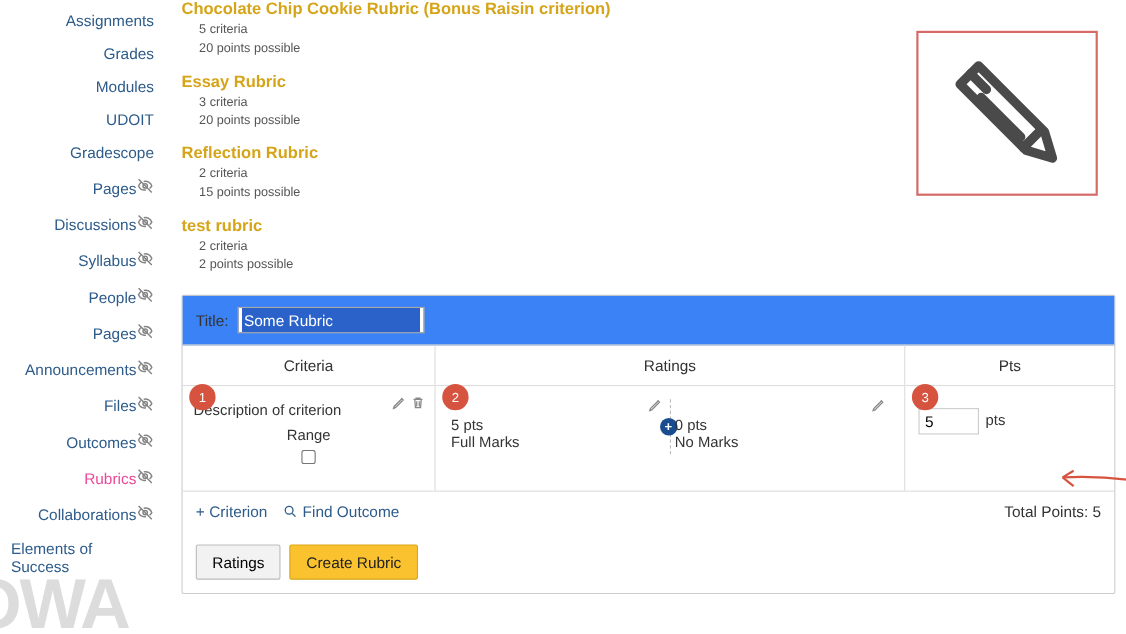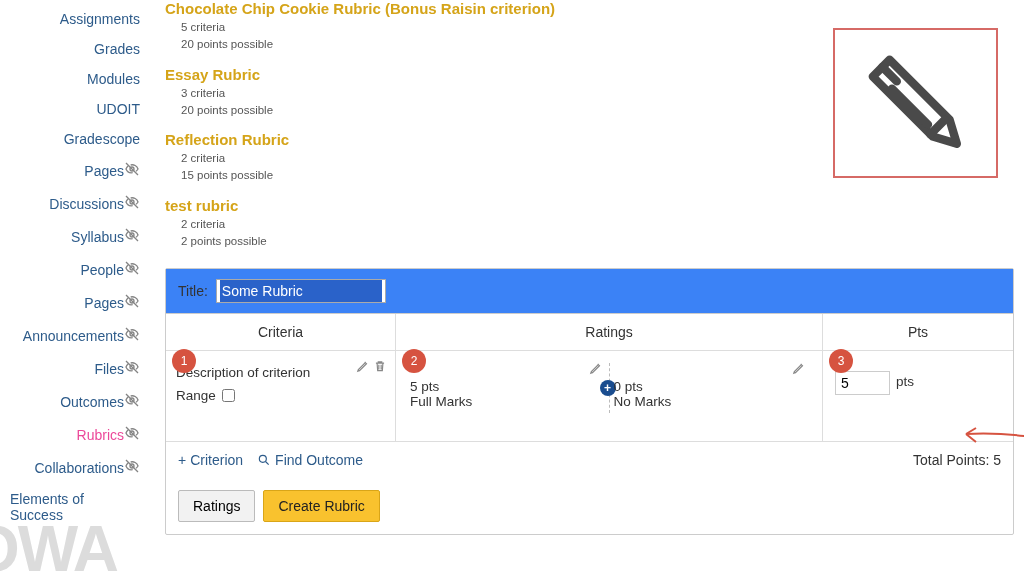--- a/index.html
+++ b/index.html
@@ -105,21 +105,21 @@
     position: relative;
     min-height: 90px;
   }
   .col-criteria .col-body .desc { font-size: 13.5px; color: #333; margin-top: 6px; margin-bottom: 8px; }
   .col-criteria .tools {
     position: absolute; top: 8px; right: 8px;
     display: flex; gap: 3px;
     color: #888;
   }
   .tiny-icon { width: 14px; height: 14px; }
-  .range-row { display: flex; align-items: center; gap: 6px; font-size: 13.5px; color: #333; }
+  .range-row { display: flex; align-items: center; gap: 6px; font-size: 13.5px; color: #333; flex-direction: column; }
   .range-row input { margin: 0; }
   .ratings-body { display: flex; align-items: stretch; position: relative; padding: 8px 10px 24px 10px; min-height: 90px; }
   .rating-cell { flex: 1; padding: 4px 4px 0 4px; position: relative; }
   .rating-cell .pencil { position: absolute; top: 2px; right: 6px; color: #888; }
   .rating-cell .pts-line { font-weight: 400; font-size: 13.5px; margin-top: 16px; }
   .rating-cell .rating-label { font-size: 13.5px; }
   .rating-sep { width: 0; border-right: 1px dashed #bbb; align-self: stretch; margin: 4px 0; position: relative; }
   .add-rating {
     position: absolute; left: -9px; top: 50%; transform: translateY(-50%);
     width: 16px; height: 16px; border-radius: 50%;

